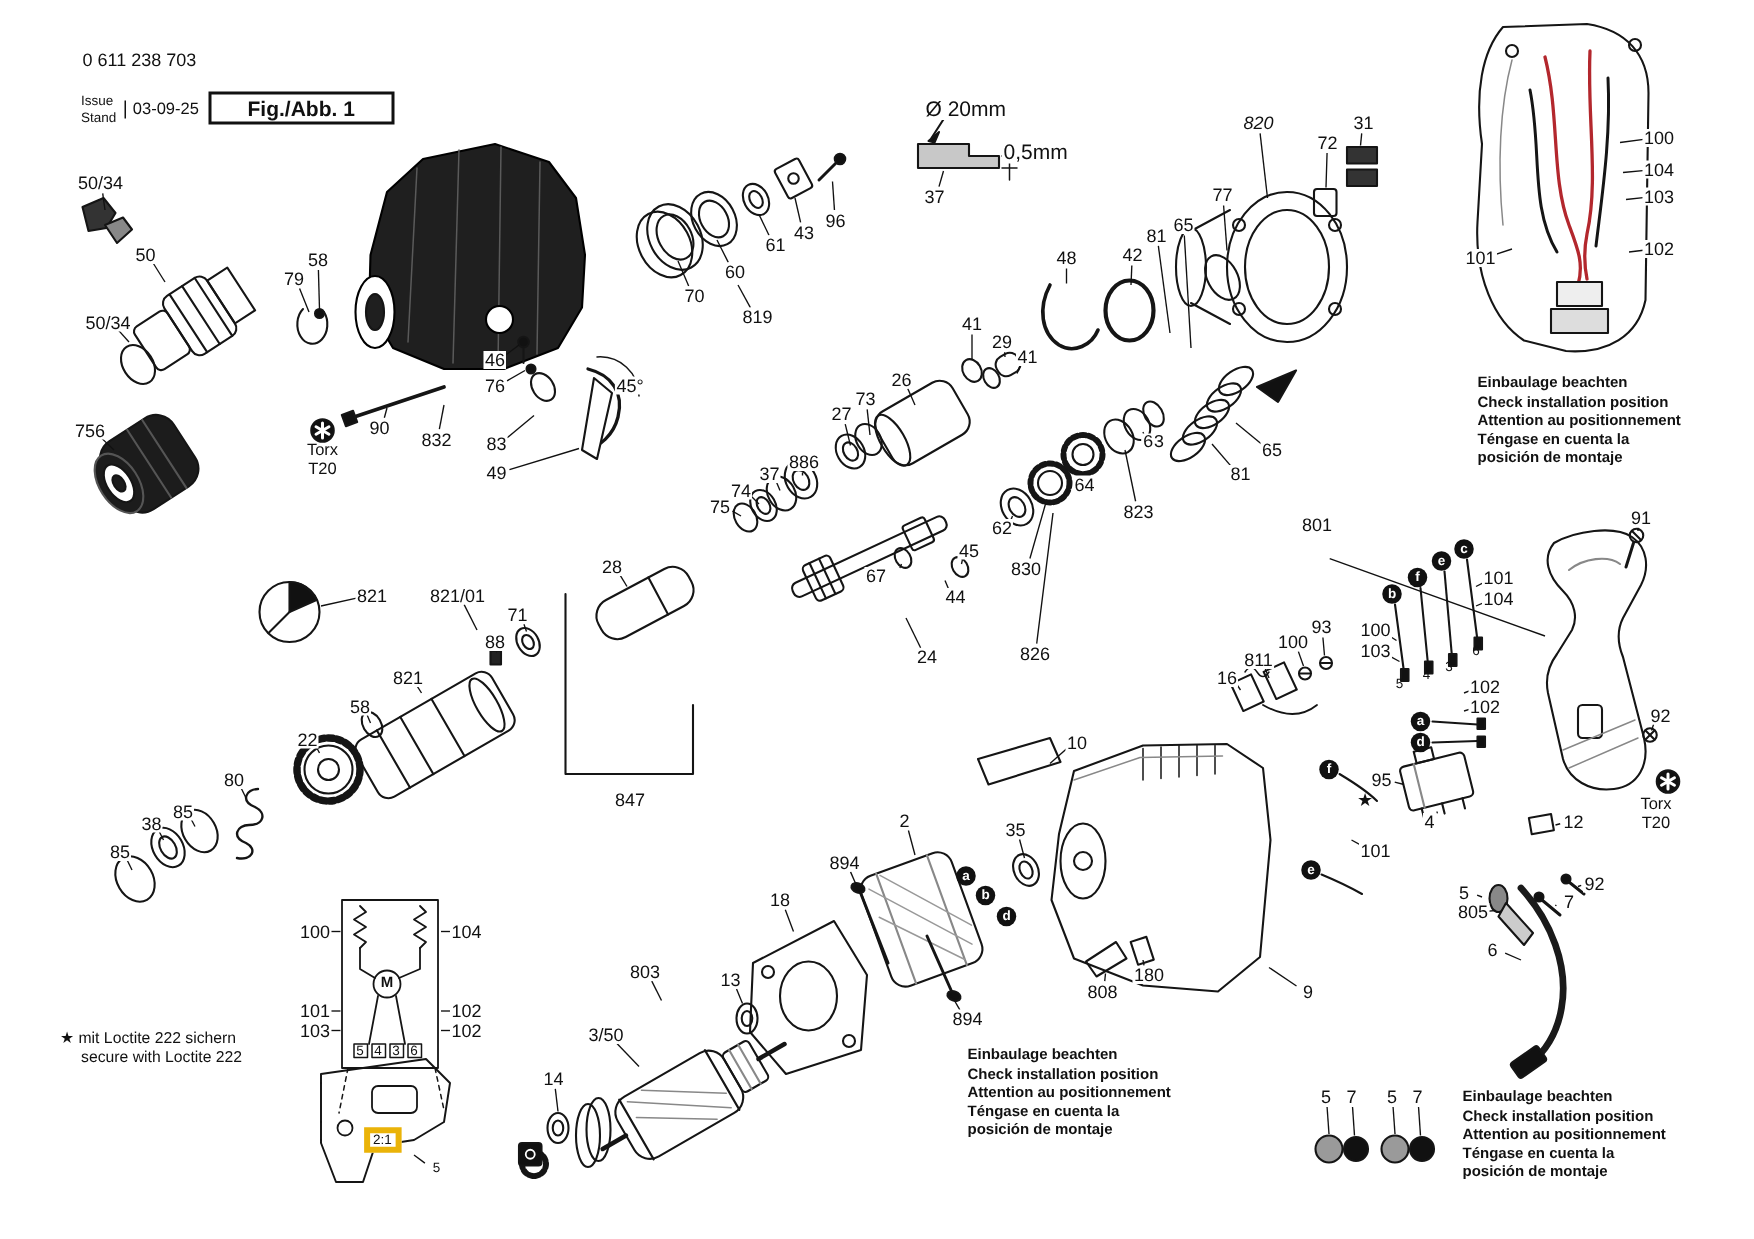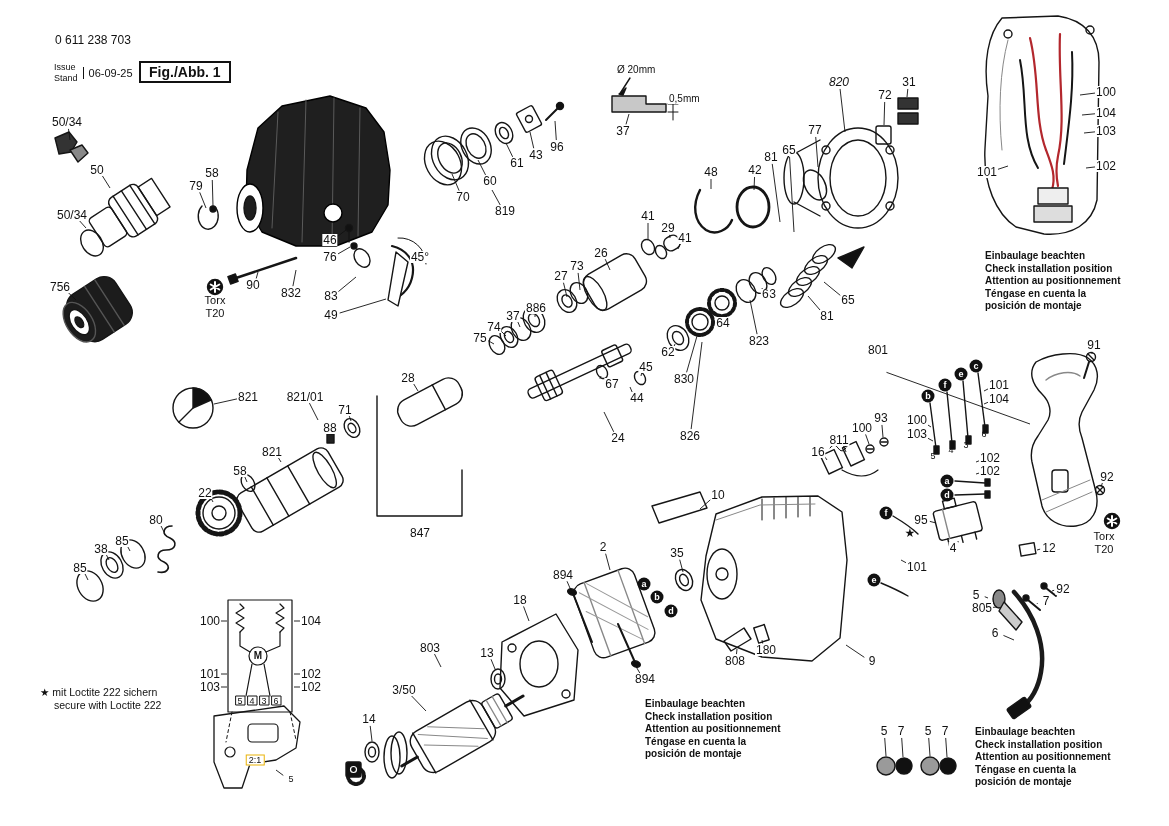--- a/index.html
+++ b/index.html
@@ -7,31 +7,31 @@
           font-family:"Liberation Sans", sans-serif;color:#111;}
   #art,#leads{position:absolute;left:0;top:0;z-index:1;}
   #leads{z-index:2;pointer-events:none;}
   #callouts{position:absolute;left:0;top:0;width:100%;height:100%;z-index:3;}
   .callout{position:absolute;transform:translate(-50%,-50%);font-size:12px;line-height:1;
            background:#fff;padding:0 1px;white-space:nowrap;}
   .callout.letter{width:13px;height:13px;padding:0;background:#111;color:#fff;border-radius:50%;
            font-size:9px;font-weight:700;display:flex;align-items:center;justify-content:center;}
   .callout.small{font-size:9px;padding:0;background:transparent;}
   .callout.star{background:transparent;font-size:12px;}
-  .callout.boxed{font-size:9px;border:1px solid #eab308;padding:0 2px;background:#fff;}
+  .callout.boxed{font-size:9px;border:4px solid #eab308;padding:0 2px;background:#fff;}
   .callout.mcirc{background:transparent;font-size:10px;font-weight:700;}
   .hdr-part{position:absolute;left:55px;top:33px;font-size:12px;z-index:3;}
   .hdr-issue{position:absolute;left:54px;top:62px;display:flex;align-items:center;z-index:3;}
   .hdr-issue .col{font-size:9px;line-height:1.25;padding-right:5px;}
   .hdr-issue .date{font-size:11px;border-left:1px solid #111;padding-left:5px;}
   .fig-box{position:absolute;left:139px;top:61px;border:2.5px solid #111;font-weight:700;
-           font-size:14px;padding:1px 8px;z-index:3;background:#fff;}
+           font-size:14px;padding:1px 24px;z-index:3;background:#fff;}
   .note{position:absolute;font-size:10px;font-weight:700;line-height:1.25;z-index:3;}
   .note.plain{font-weight:400;font-size:10.5px;}
-  .dim-label{position:absolute;font-size:10px;z-index:3;background:#fff;padding:0 1px;}
+  .dim-label{position:absolute;font-size:14px;z-index:3;background:#fff;padding:0 1px;}
   .torx{position:absolute;text-align:center;font-size:11px;line-height:1.15;z-index:3;width:40px;}
 </style>
 </head>
 <body>
 
 <div class="canvas">
 
   <svg id="art" width="1169" height="826" viewBox="0 0 1169 826">
     <defs>
       <g id="torxicon">
@@ -543,21 +543,21 @@
       <span class="callout" style="left: 839px; top: 82px; font-style: italic;">820</span>
       <span class="callout" style="left: 909px; top: 82px;">31</span>
       <span class="callout" style="left: 885px; top: 95px;">72</span>
       <span class="callout" style="left: 723px; top: 323px;">64</span>
       <span class="callout" style="left: 769px; top: 295px; font-family: Liberation Mono, monospace;">63</span>
       <span class="callout" style="left: 759px; top: 341px;">823</span>
       <span class="callout" style="left: 668px; top: 352px;">62</span>
       <span class="callout" style="left: 684px; top: 379px;">830</span>
       <span class="callout" style="left: 646px; top: 367px;">45</span>
       <span class="callout" style="left: 637px; top: 398px;">44</span>
-      <span class="callout" style="left: 612px; top: 384px; text-align: center;">67</span>
+      <span class="callout" style="left: 584px; top: 384px; text-align: center;">67</span>
       <span class="callout" style="left: 618px; top: 438px;">24</span>
       <span class="callout" style="left: 690px; top: 436px;">826</span>
       <span class="callout" style="left: 848px; top: 300px;">65</span>
       <span class="callout" style="left: 827px; top: 316px;">81</span>
       <span class="callout" style="left: 408px; top: 378px;">28</span>
       <span class="callout" style="left: 248px; top: 397px;">821</span>
       <span class="callout" style="left: 305px; top: 397px;">821/01</span>
       <span class="callout" style="left: 345px; top: 410px;">71</span>
       <span class="callout" style="left: 330px; top: 428px;">88</span>
       <span class="callout" style="left: 240px; top: 471px;">58</span>
@@ -642,21 +642,21 @@
       <span class="callout boxed" style="left: 255px; top: 760px;">2:1</span>
       <span class="callout mcirc" style="left: 258px; top: 656px;">M</span>
     </div>
 
   <div class="hdr-part">0 611 238 703</div>
   <div class="hdr-issue">
     <div class="col">
       <div>Issue</div>
       <div>Stand</div>
     </div>
-    <div class="date">06-09-25</div>
+    <div class="date">03-09-25</div>
   </div>
   <div class="fig-box">Fig./Abb. 1</div>
 
   <div class="dim-label" style="left:616px;top:64px">Ø 20mm</div>
   <div class="dim-label" style="left:668px;top:93px">0,5mm</div>
 
   <div class="torx" style="left:195px;top:294px">
     <div>Torx</div>
     <div>T20</div>
   </div>

